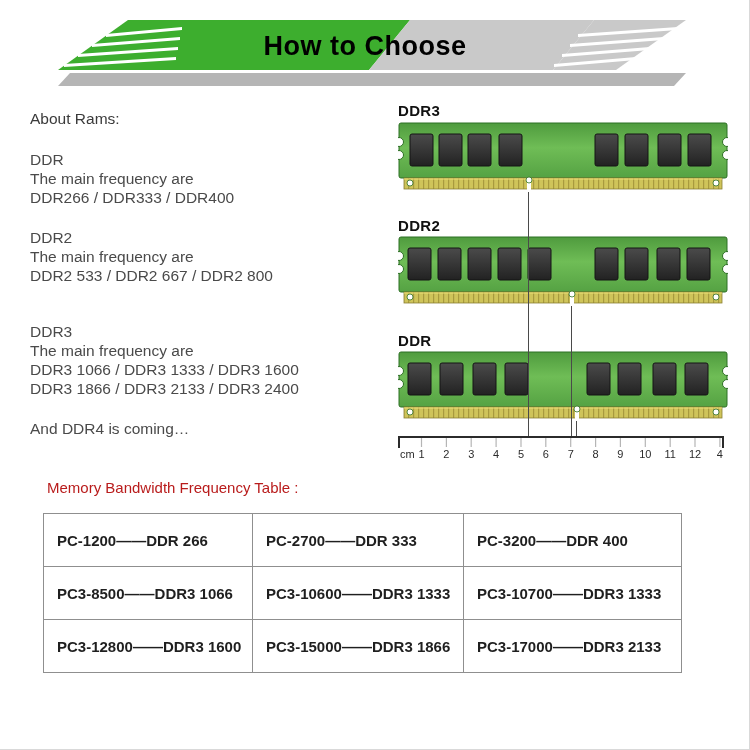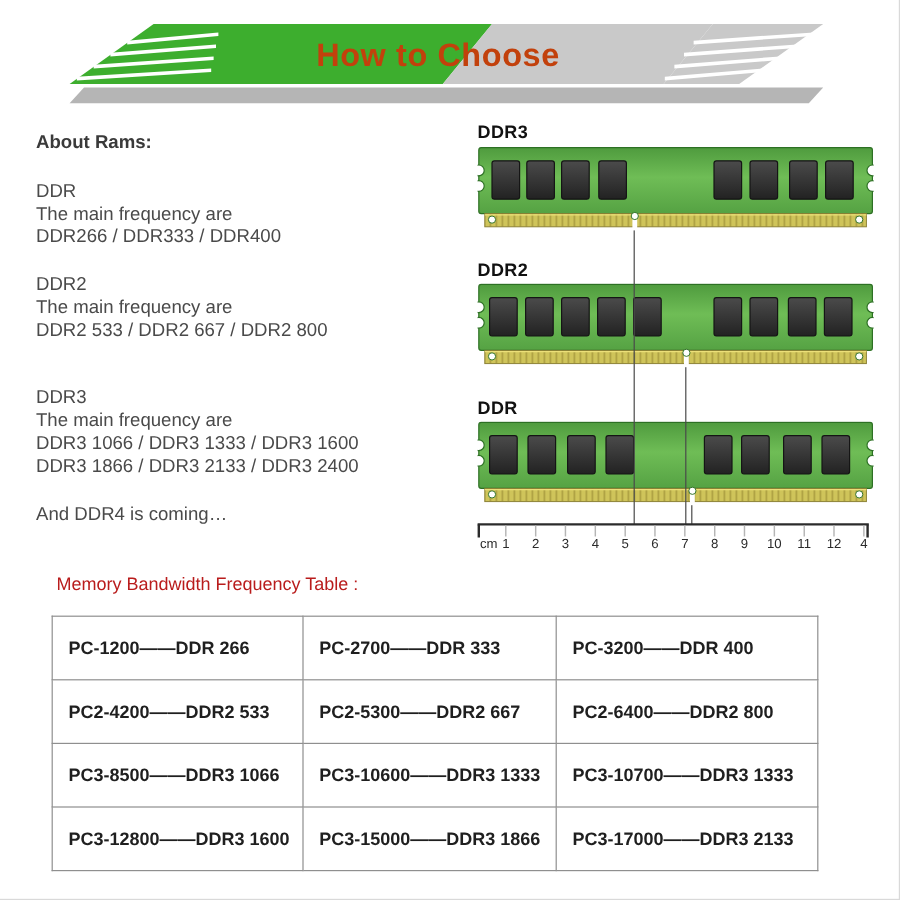--- a/index.html
+++ b/index.html
@@ -13,24 +13,24 @@
   :root{
     --green:#3dae2e; --banner-gray:#c9c9c9; --shadow-gray:#b5b5b5;
     --pcb-border:#2d7024; --gold:#cfc45a; --line:#4a4a4a;
     --text:#4a4a4a; --table-border:#8f8f8f;
   }
   .abs{position:absolute;}
   
   #banner{left:0;top:0;width:750px;height:95px;}
   #banner-title{
     left:365px;top:31px;transform:translateX(-50%);
-    font-size:27px;font-weight:600;color:#c2410c;letter-spacing:.5px;white-space:nowrap;
-  }
-  
-  .about-heading{left:30px;top:110px;font-size:15.5px;font-weight:bold;color:#3a3a3a;}
+    font-size:27px;font-weight:600;color:#000000;letter-spacing:.5px;white-space:nowrap;
+  }
+  
+  .about-heading{left:30px;top:110px;font-size:15.5px;font-weight:normal;color:#3a3a3a;}
   .txtblock{left:30px;width:365px;font-size:15.5px;color:var(--text);line-height:19px;}
   #blk-ddr{top:150px;} #blk-ddr2{top:228px;} #blk-ddr3{top:322px;} #blk-foot{top:419px;}
   
   .mod-label{left:398px;font-size:15px;font-weight:bold;color:#111;letter-spacing:.3px;}
   #lab-m1{top:102px;} #lab-m2{top:217px;} #lab-m3{top:332px;}
   .mod-svg{left:398px;width:330px;height:72px;}
   #svg-m1{top:122px;} #svg-m2{top:236px;} #svg-m3{top:351px;}
   
   .vline{width:1px;background:var(--line);z-index:6;}
   #vline-ddr3{left:528px;top:192px;height:245px;}
@@ -259,25 +259,20 @@
       <col style="width:211px">
       <col style="width:218px">
     </colgroup>
   <tbody>
     <tr>
       <td>PC-1200——DDR 266</td>
       <td>PC-2700——DDR 333</td>
       <td>PC-3200——DDR 400</td>
     </tr>
     <tr>
-      <td>PC2-4200——DDR2 533</td>
-      <td>PC2-5300——DDR2 667</td>
-      <td>PC2-6400——DDR2 800</td>
-    </tr>
-    <tr>
       <td>PC3-8500——DDR3 1066</td>
       <td>PC3-10600——DDR3 1333</td>
       <td>PC3-10700——DDR3 1333</td>
     </tr>
     <tr>
       <td>PC3-12800——DDR3 1600</td>
       <td>PC3-15000——DDR3 1866</td>
       <td>PC3-17000——DDR3 2133</td>
     </tr>
   </tbody>

